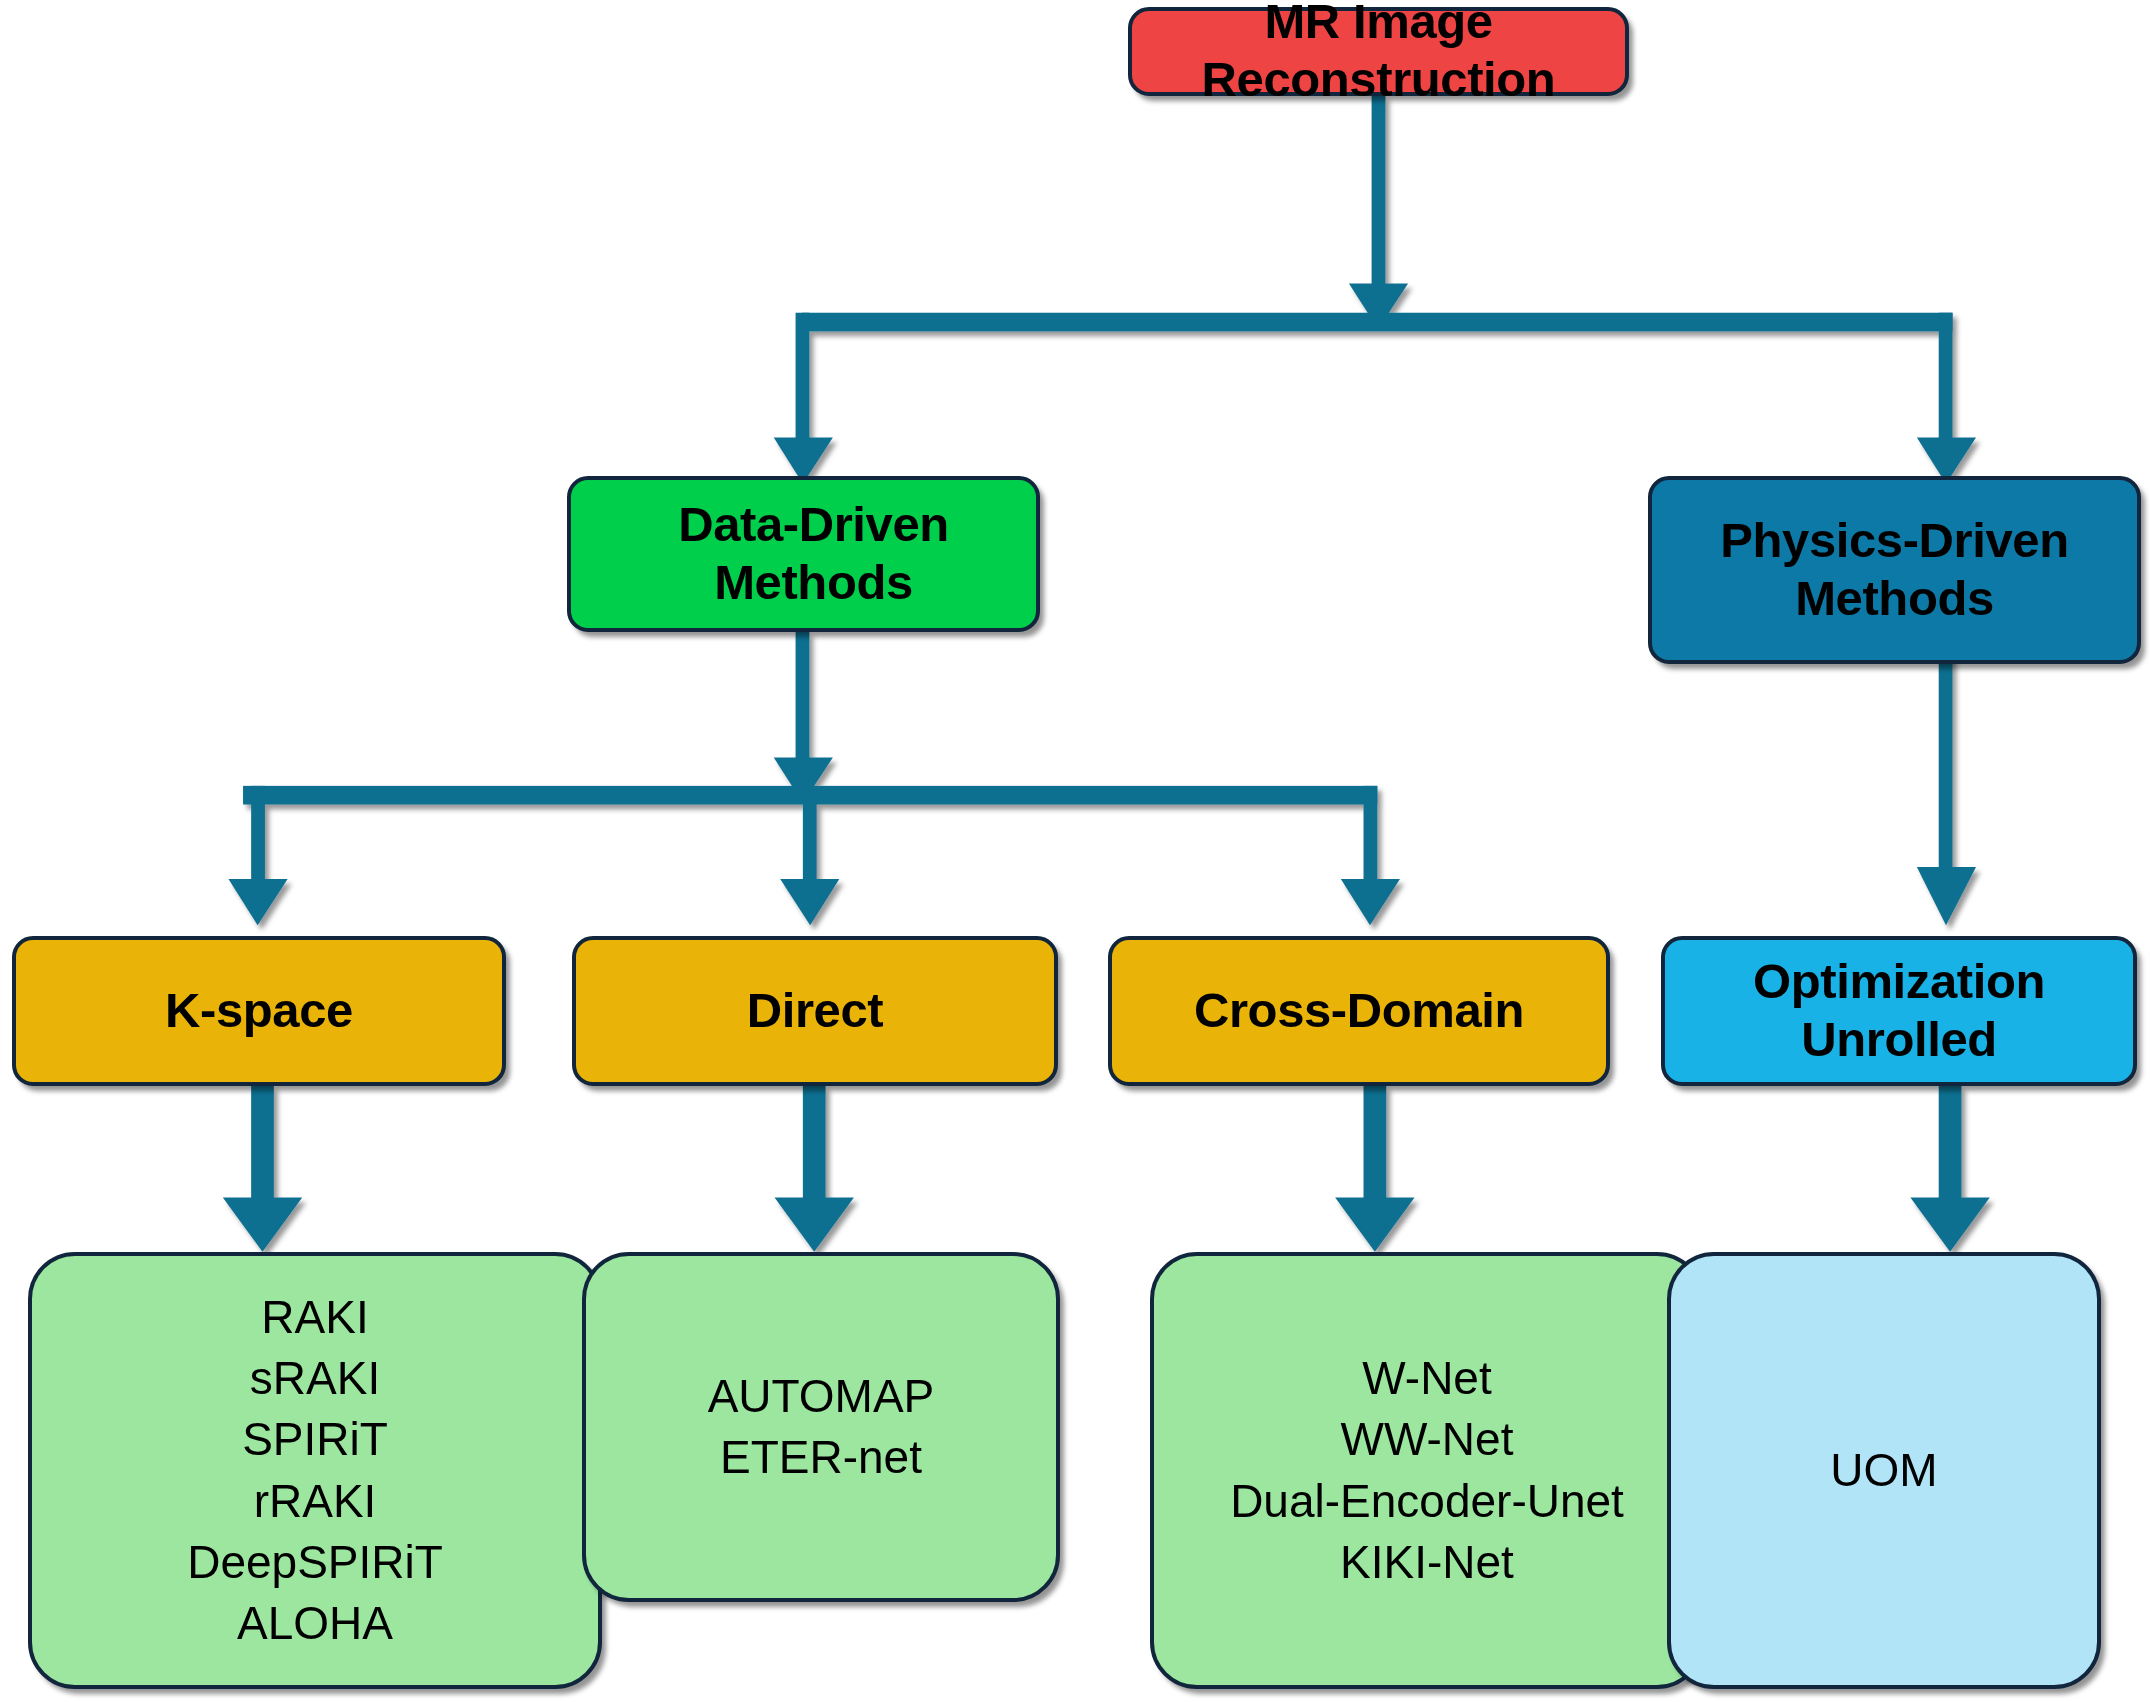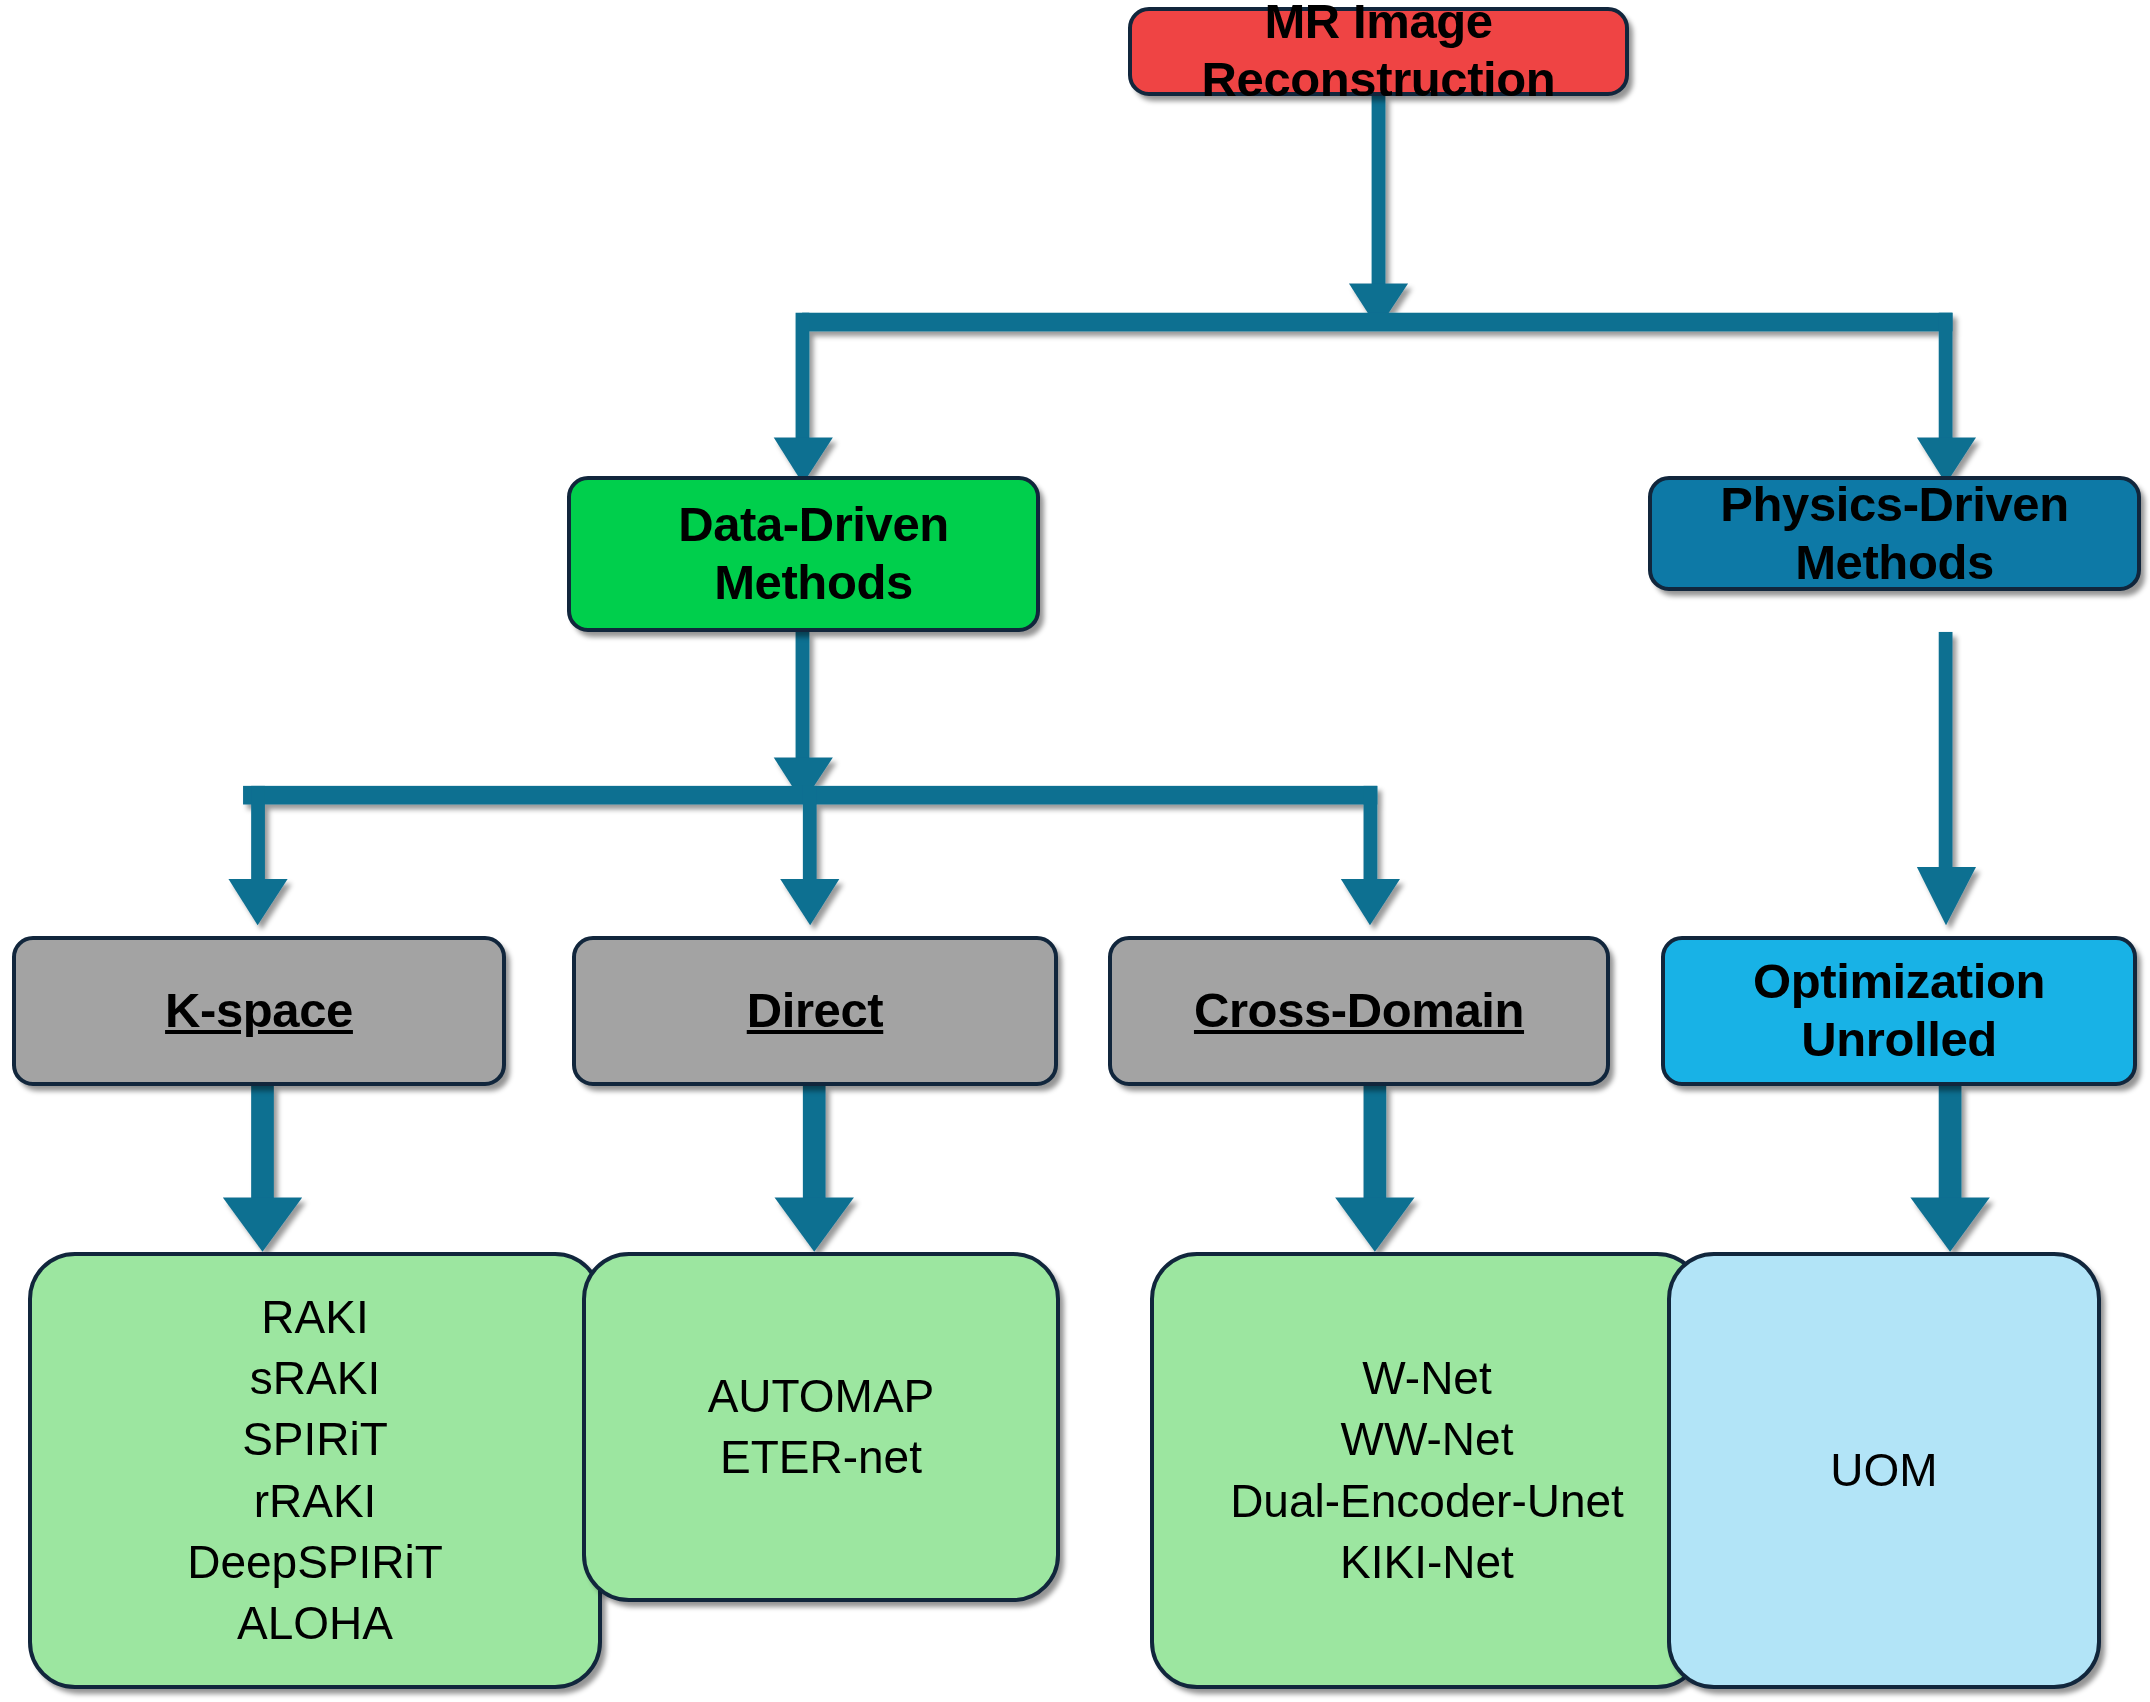--- a/index.html
+++ b/index.html
@@ -64,21 +64,21 @@
   }
   .lvl1.green  { background: #00cf4c; }
   .lvl1.blue   { background: #0d79a6; }
   
   .lvl2 {
     border-radius: 21px;
     font-weight: bold;
     font-size: 49px;
     letter-spacing: -0.4px;
   }
-  .lvl2.green  { background: #a3a3a3; text-decoration: underline; }
+  .lvl2.green  { background: #eab308; }
   .lvl2.blue   { background: #18b2e6; }
   
   .leaf {
     border-radius: 47px;
     font-weight: normal;
     font-size: 46px;
     letter-spacing: 0px;
   }
   .leaf.green { background: #9ce6a0; }
   .leaf.blue  { background: #b2e4f7; }
@@ -171,21 +171,21 @@
     </span>
   </div>
 
   <div class="node lvl1 green" style="left:567px; top:476px; width:473px; height:156px;padding-left:20px;">
     <span class="lines">
       <span>Data-Driven</span>
       <span>Methods</span>
     </span>
   </div>
 
-  <div class="node lvl1 blue" style="left:1648px; top:476px; width:493px; height:115px;">
+  <div class="node lvl1 blue" style="left:1648px; top:476px; width:493px; height:188px;">
     <span class="lines">
       <span>Physics-Driven</span>
       <span>Methods</span>
     </span>
   </div>
 
   <div class="node lvl2 green" style="left:12px; top:936px; width:494px; height:150px;">
     <span class="lines">
       <span>K-space</span>
     </span>

